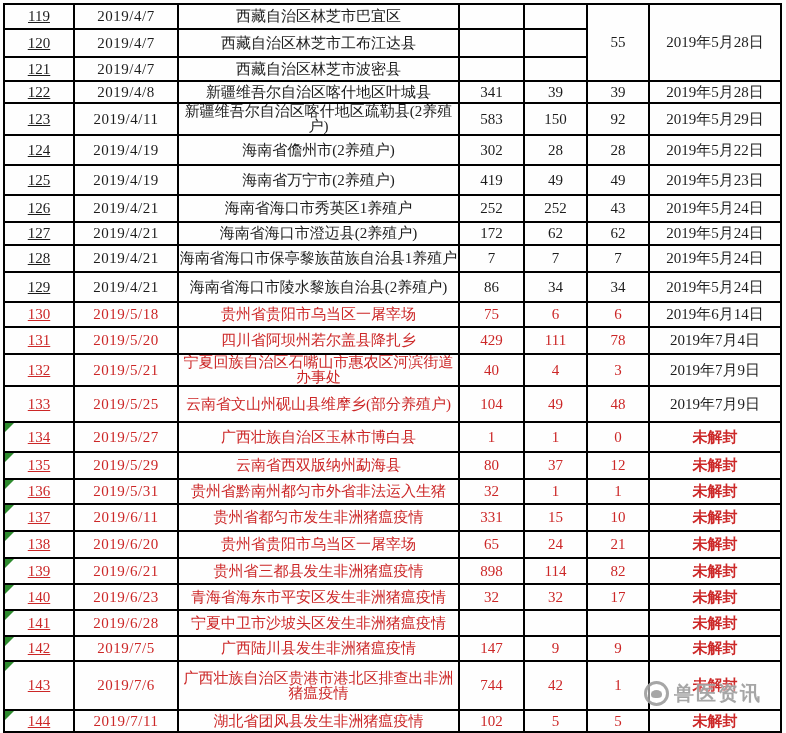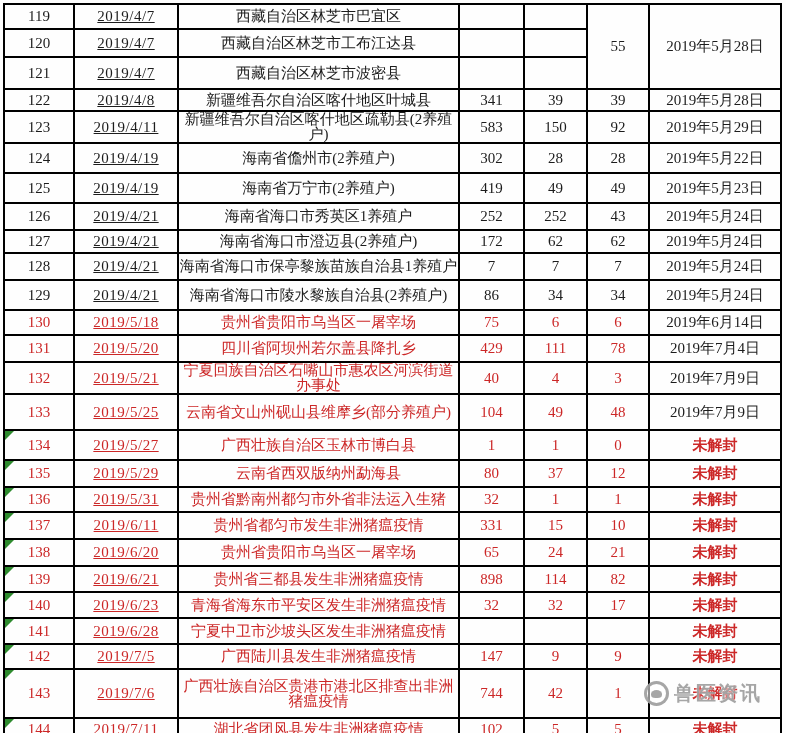--- a/index.html
+++ b/index.html
@@ -26,22 +26,22 @@
   table.outbreak td {
     border: 2px solid var(--border, #000000);
     text-align: center;
     vertical-align: middle;
     padding: 0;
     overflow: hidden;
     color: var(--ink, #1c1c1c);
     font-size: 15px;
     line-height: 15px;
   }
-  td.c-no { font-size: 15px; position: relative; }
-  td.c-date { font-size: 15px; letter-spacing: 0.5px; text-decoration: underline; }
+  td.c-no { font-size: 15px; position: relative; text-decoration: underline; }
+  td.c-date { font-size: 15px; letter-spacing: 0.5px; }
   td.c-place {
     font-size: 14px;
     line-height: 14px;
     padding: 0 3px;
   }
   td.c-num { font-size: 15px; }
   td.c-status { font-size: 15px; }
   tr.red td { color: var(--red, #cc2727); }
   tr.red td.status-black { color: var(--ink, #1c1c1c); font-weight: normal; }
   tr.red td.c-status { font-weight: bold; }
@@ -120,21 +120,21 @@
           <td class="c-num" rowspan="3">55</td>
           <td class="c-status" rowspan="3">2019年5月28日</td>
         </tr>
         <tr style="height: 28px;">
           <td class="c-no">120</td>
           <td class="c-date">2019/4/7</td>
           <td class="c-place">西藏自治区林芝市工布江达县</td>
           <td class="c-num"></td>
           <td class="c-num"></td>
         </tr>
-        <tr style="height: 32px; padding-left: 24px;">
+        <tr style="height: 24px; padding-left: 24px;">
           <td class="c-no">121</td>
           <td class="c-date">2019/4/7</td>
           <td class="c-place">西藏自治区林芝市波密县</td>
           <td class="c-num"></td>
           <td class="c-num"></td>
         </tr>
         <tr style="height: 22px;">
           <td class="c-no">122</td>
           <td class="c-date">2019/4/8</td>
           <td class="c-place">新疆维吾尔自治区喀什地区叶城县</td>

